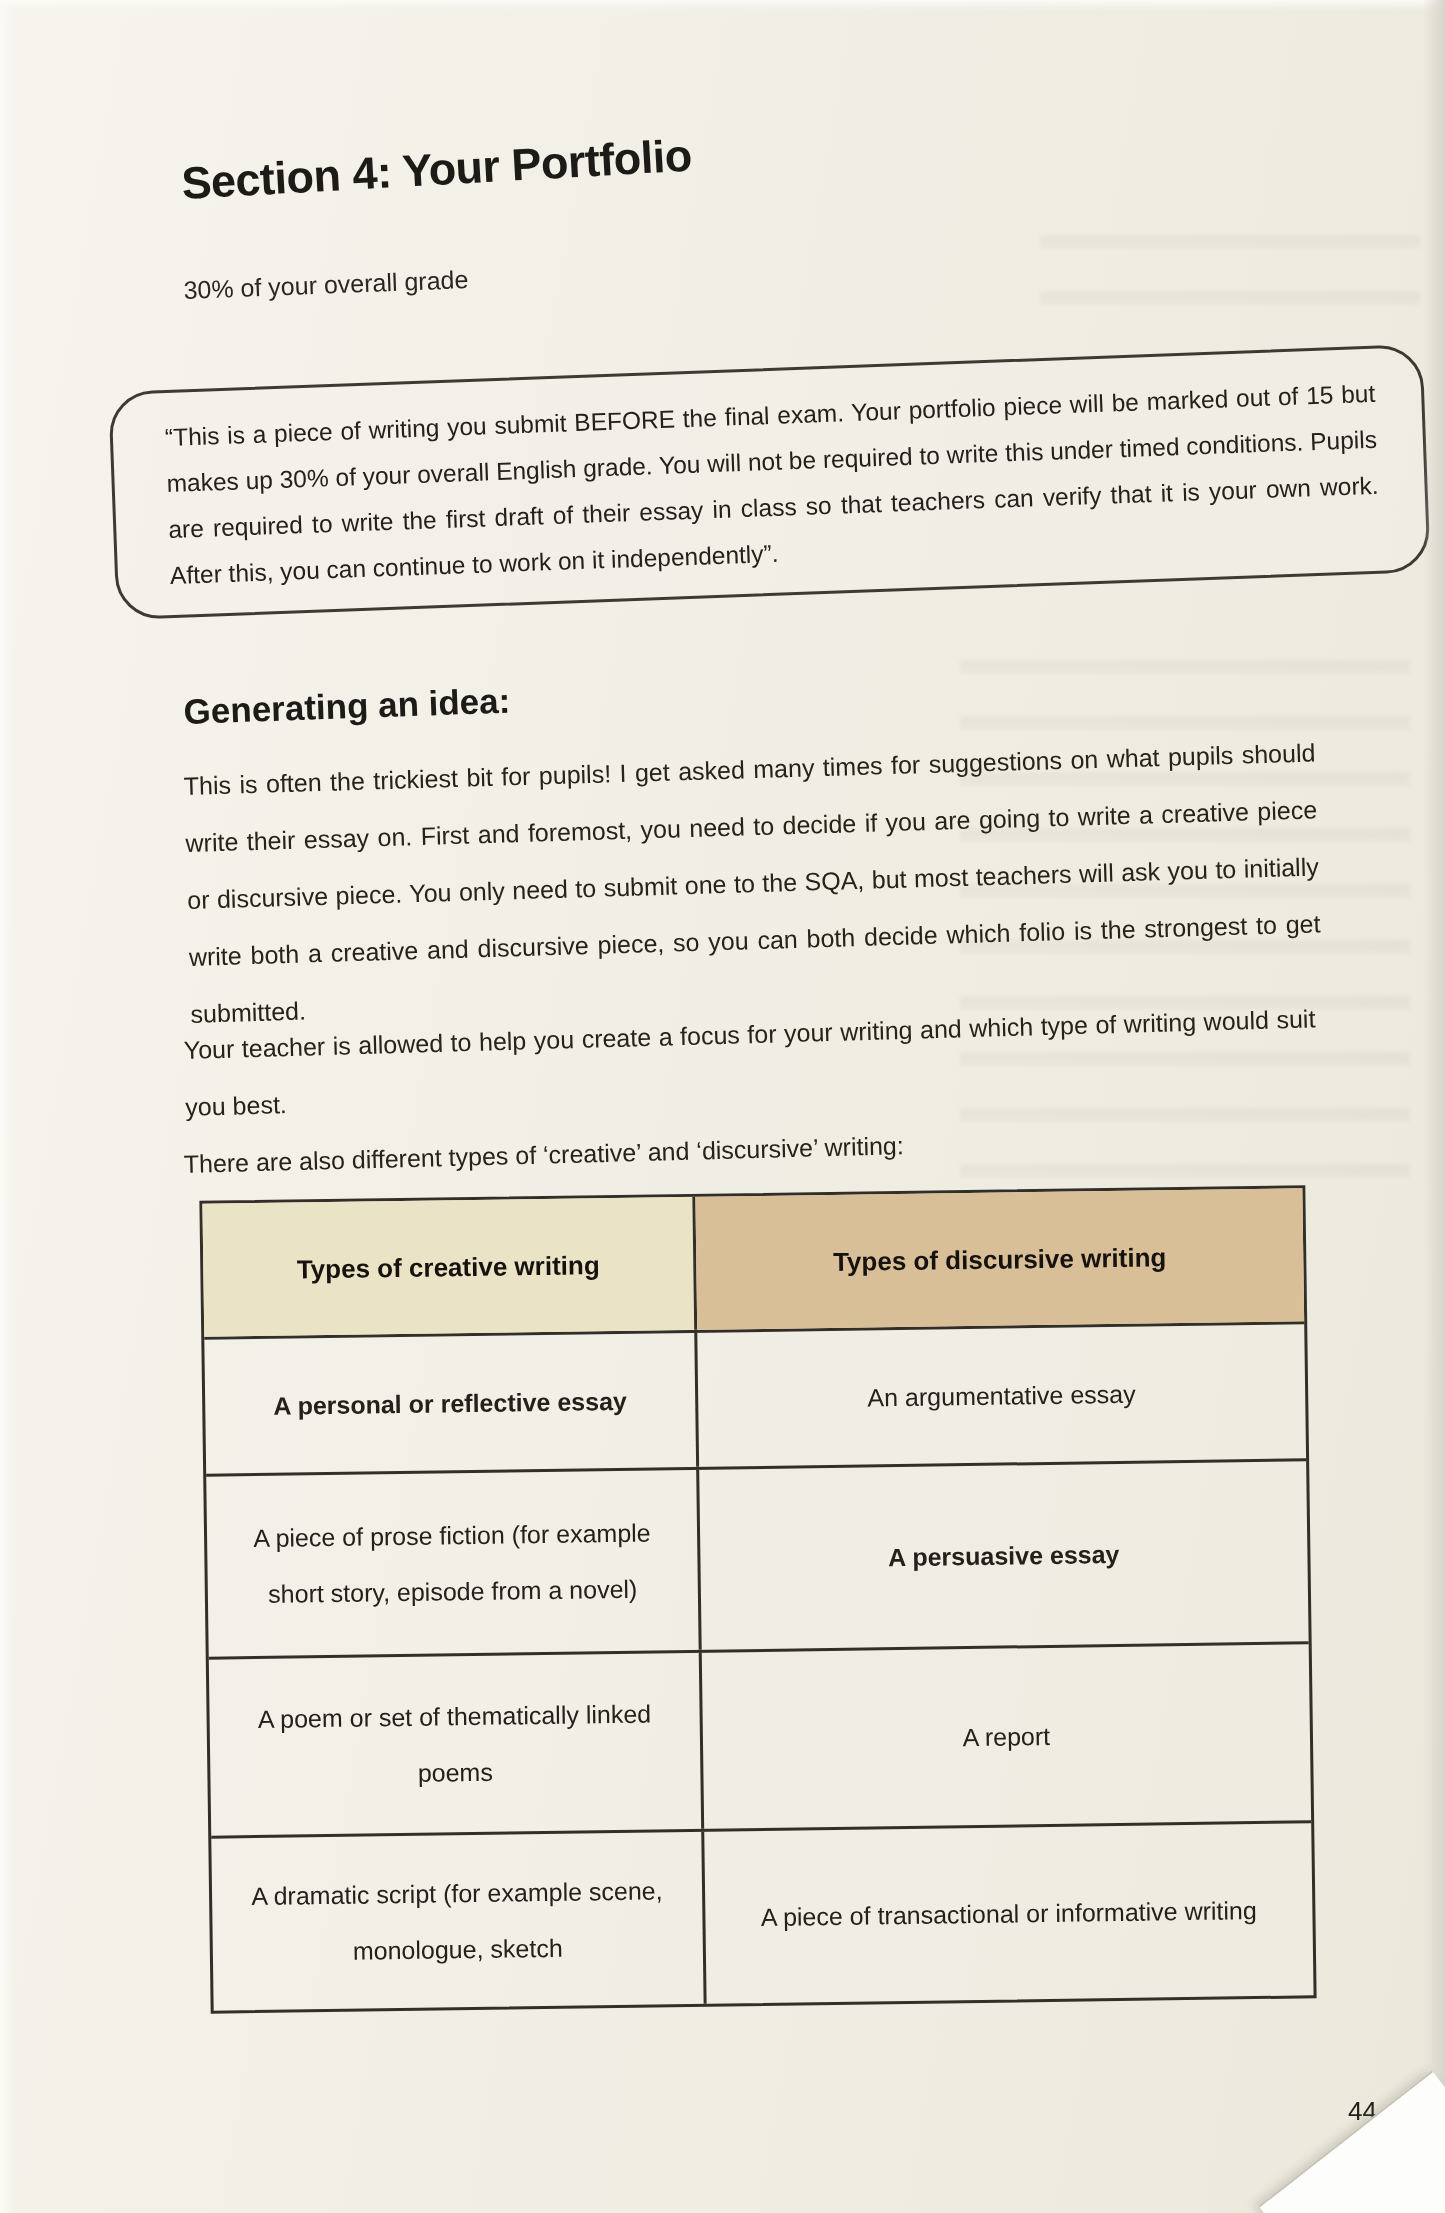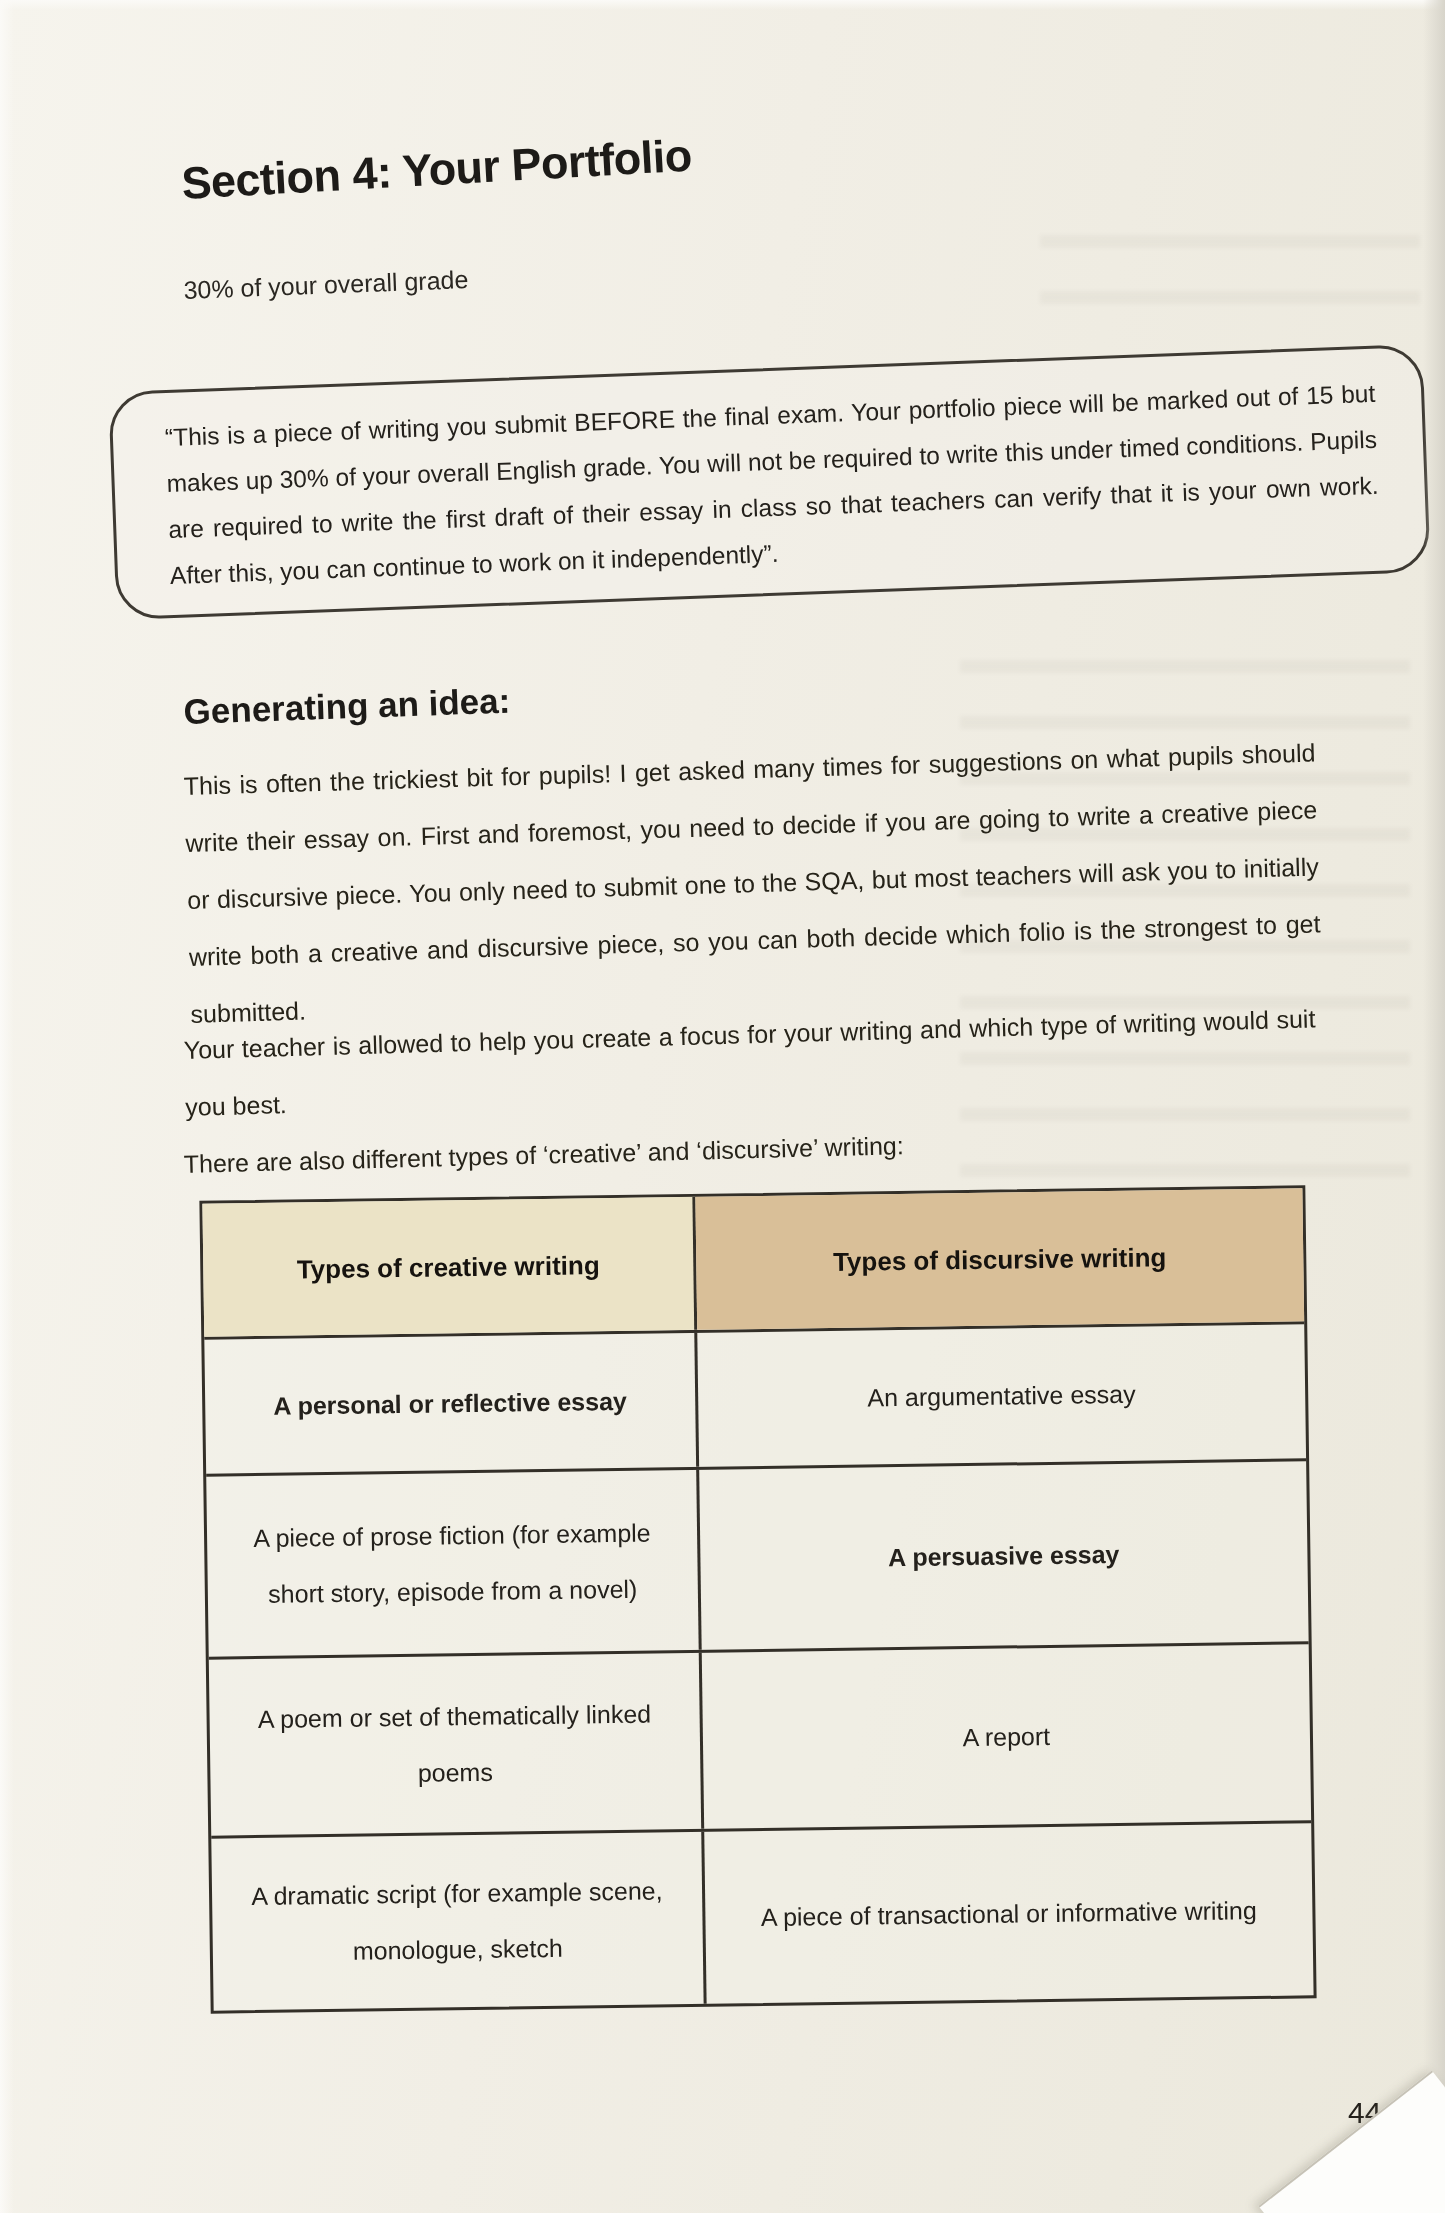--- a/index.html
+++ b/index.html
@@ -84,21 +84,21 @@
   .thead .cleft{background:#ebe3c6;}
   .thead .cright{background:#d9bf98;}
   .thead .tcell{font-weight:bold;font-size:26px;color:#16130f;}
   .row1{height:134px;}
   .row2{height:180px;}
   .row3{height:176px;}
   .row4{height:172px;}
   .bold{font-weight:bold;}
   .pagenum{
     position:absolute;left:1348px;top:2096px;
-    font-size:30px;color:#23201b;
+    font-size:26px;color:#23201b;
   }
 </style>
 </head>
 <body>
 
 <div class="page">
 
   <div class="bleed b1"></div>
   <div class="bleed b2"></div>
 

